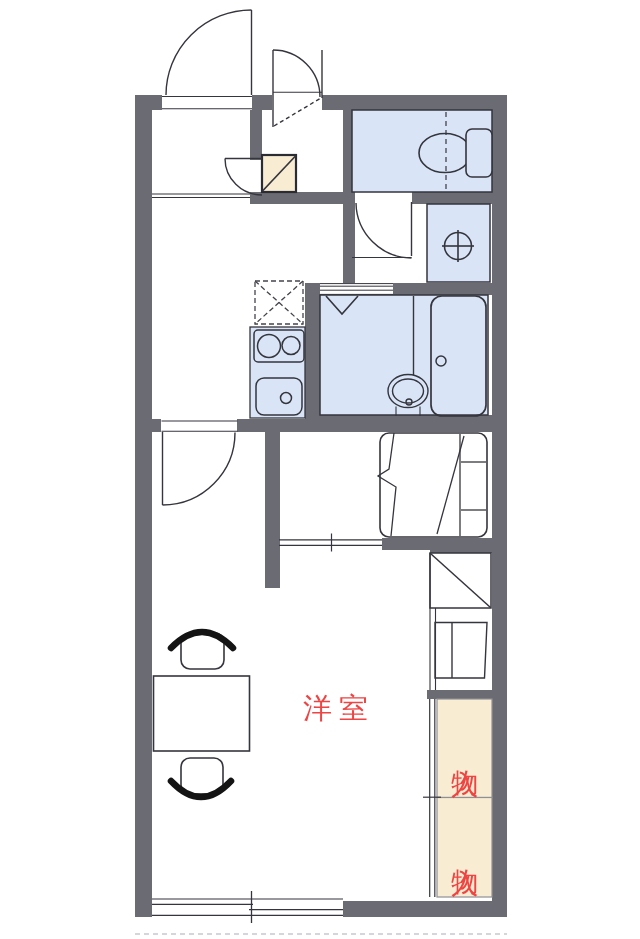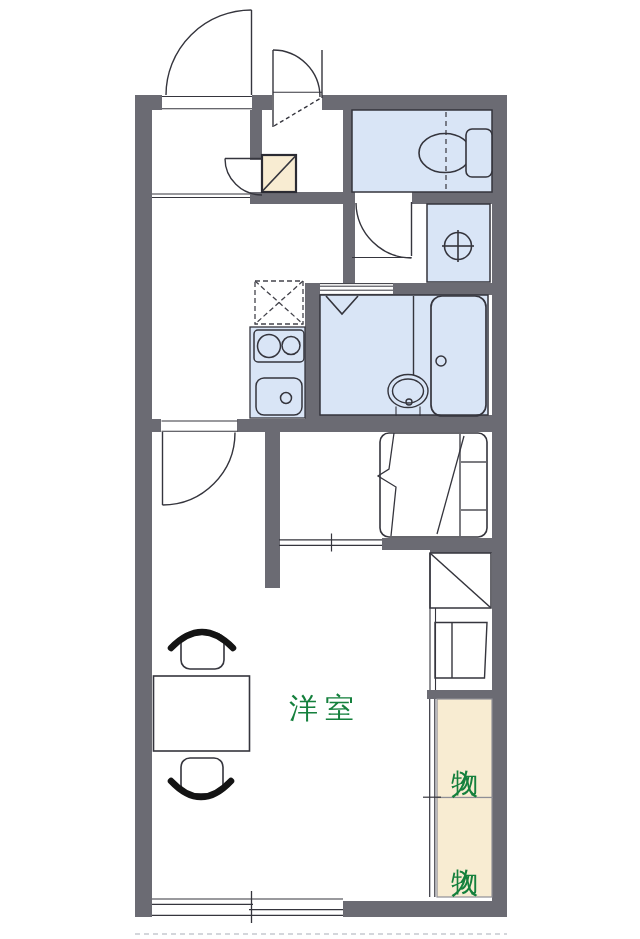--- a/index.html
+++ b/index.html
@@ -6,22 +6,23 @@
   .plan{
     position:relative;
     width:640px;height:939px;
     background:#ffffff;
     font-family:"DejaVu Sans",sans-serif;
     overflow:hidden;
   }
   .plan svg{position:absolute;left:0;top:0;}
   .label{
     position:absolute;
-    color:#15803d;
+    color:#ef4444;
     user-select:none;
+    text-align:right;
   }
   .label-yoshitsu{
     left:289px;top:689px;width:86px;
     font-size:29px;letter-spacing:7px;font-weight:500;
   }
   .label-storage{
     left:437px;width:55px;
     display:flex;align-items:center;justify-content:center;
     writing-mode:vertical-rl;text-orientation:upright;
     font-size:27px;line-height:1.05;font-weight:500;

